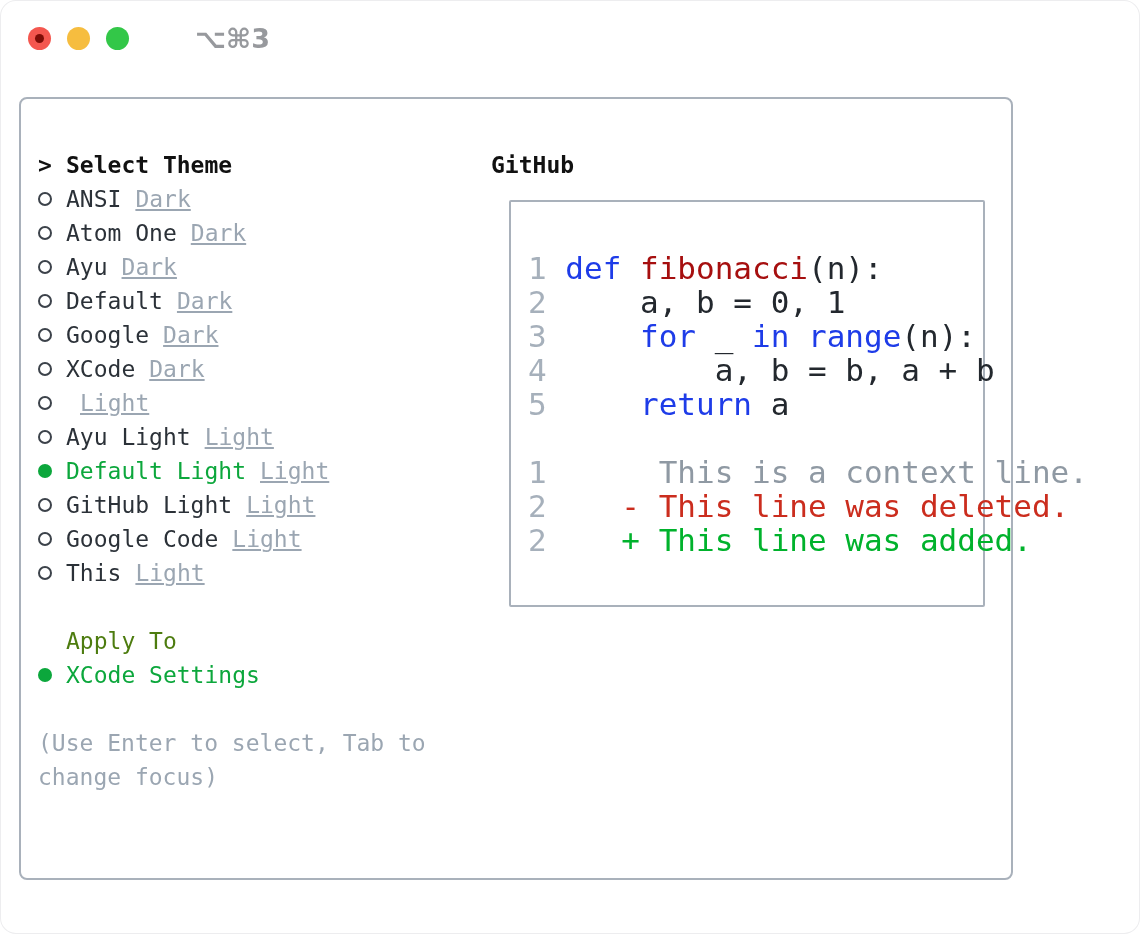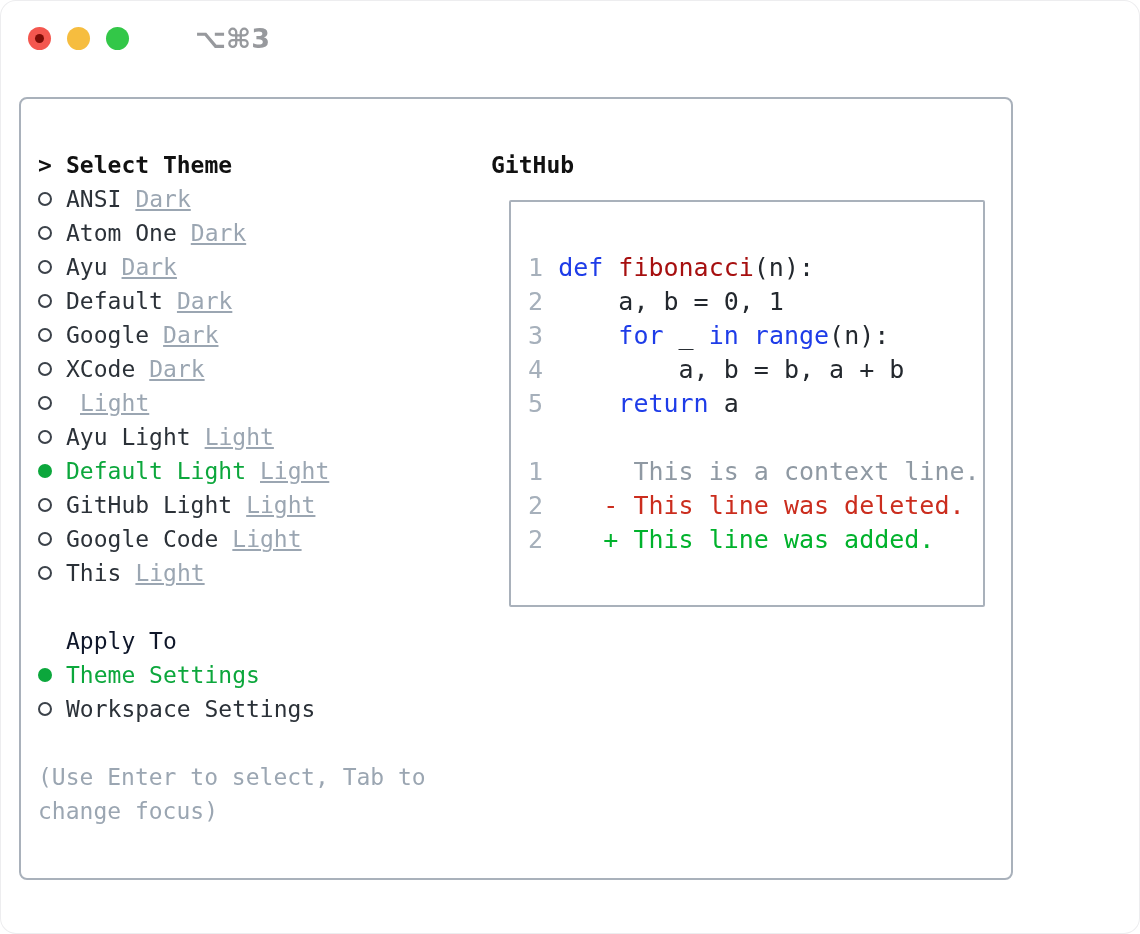--- a/index.html
+++ b/index.html
@@ -55,34 +55,34 @@
   .prefix{color:#111;font-weight:700;}
   .header-label{font-weight:700;color:#111;}
   .circle{
     width:14px;height:14px;border-radius:50%;
     border:2px solid #3c424a;box-sizing:border-box;display:block;
   }
   .row.selected .circle{border:none;background:var(--accent-green);}
   .row .name{color:var(--name-dark);}
   .row.selected .name{color:var(--accent-green);text-align:right;}
   .variant{color:var(--muted);margin-left:14px;text-decoration:underline;}
-  .section-label{color:#0f172a;}
+  .section-label{color:#4d7c0f;}
   .hint-line{color:var(--muted);}
   
   .preview-label{
     position:absolute;left:470px;top:49px;height:34px;display:flex;align-items:center;
     font-size:23px;font-weight:700;color:#111;
   }
   .preview-box{
     position:absolute;left:488px;top:101px;width:472px;height:403px;
     border:2px solid var(--border);border-radius:2px;background:#fff;
   }
   .code{
     position:absolute;left:17px;top:49px;
-    font-size:25px;line-height:34px;white-space:pre;color:var(--text-dark);
+    font-size:31px;line-height:34px;white-space:pre;color:var(--text-dark);
   }
   .code-line{height:34px;}
   .lnum{color:var(--lnum);}
   .tok.plain{color:var(--text-dark);}
   .tok.kw{color:var(--kw-blue);}
   .tok.fn{color:var(--fn-red);}
   .tok.ctx{color:var(--ctx);}
   .tok.del{color:var(--diff-del);}
   .tok.add{color:var(--diff-add);}
 </style>
@@ -210,31 +210,24 @@
       <div class="row">
         <span class="marker"></span>
         <span class="section-label">Apply To</span>
       </div>
 
       <div id="apply-list">
   <div class="row item selected">
     <span class="marker">
       <span class="circle"></span>
     </span>
-    <span class="name">Theme Settings</span>
+    <span class="name">XCode Settings</span>
     
   </div>
 
-  <div class="row item">
-    <span class="marker">
-      <span class="circle"></span>
-    </span>
-    <span class="name">Workspace Settings</span>
-    
-  </div>
 </div>
 
       <div class="row"></div>
 
       <div>
         <div class="row hint-line">(Use Enter to select, Tab to</div>
         <div class="row hint-line">change focus)</div>
       </div>
     </div>
 

